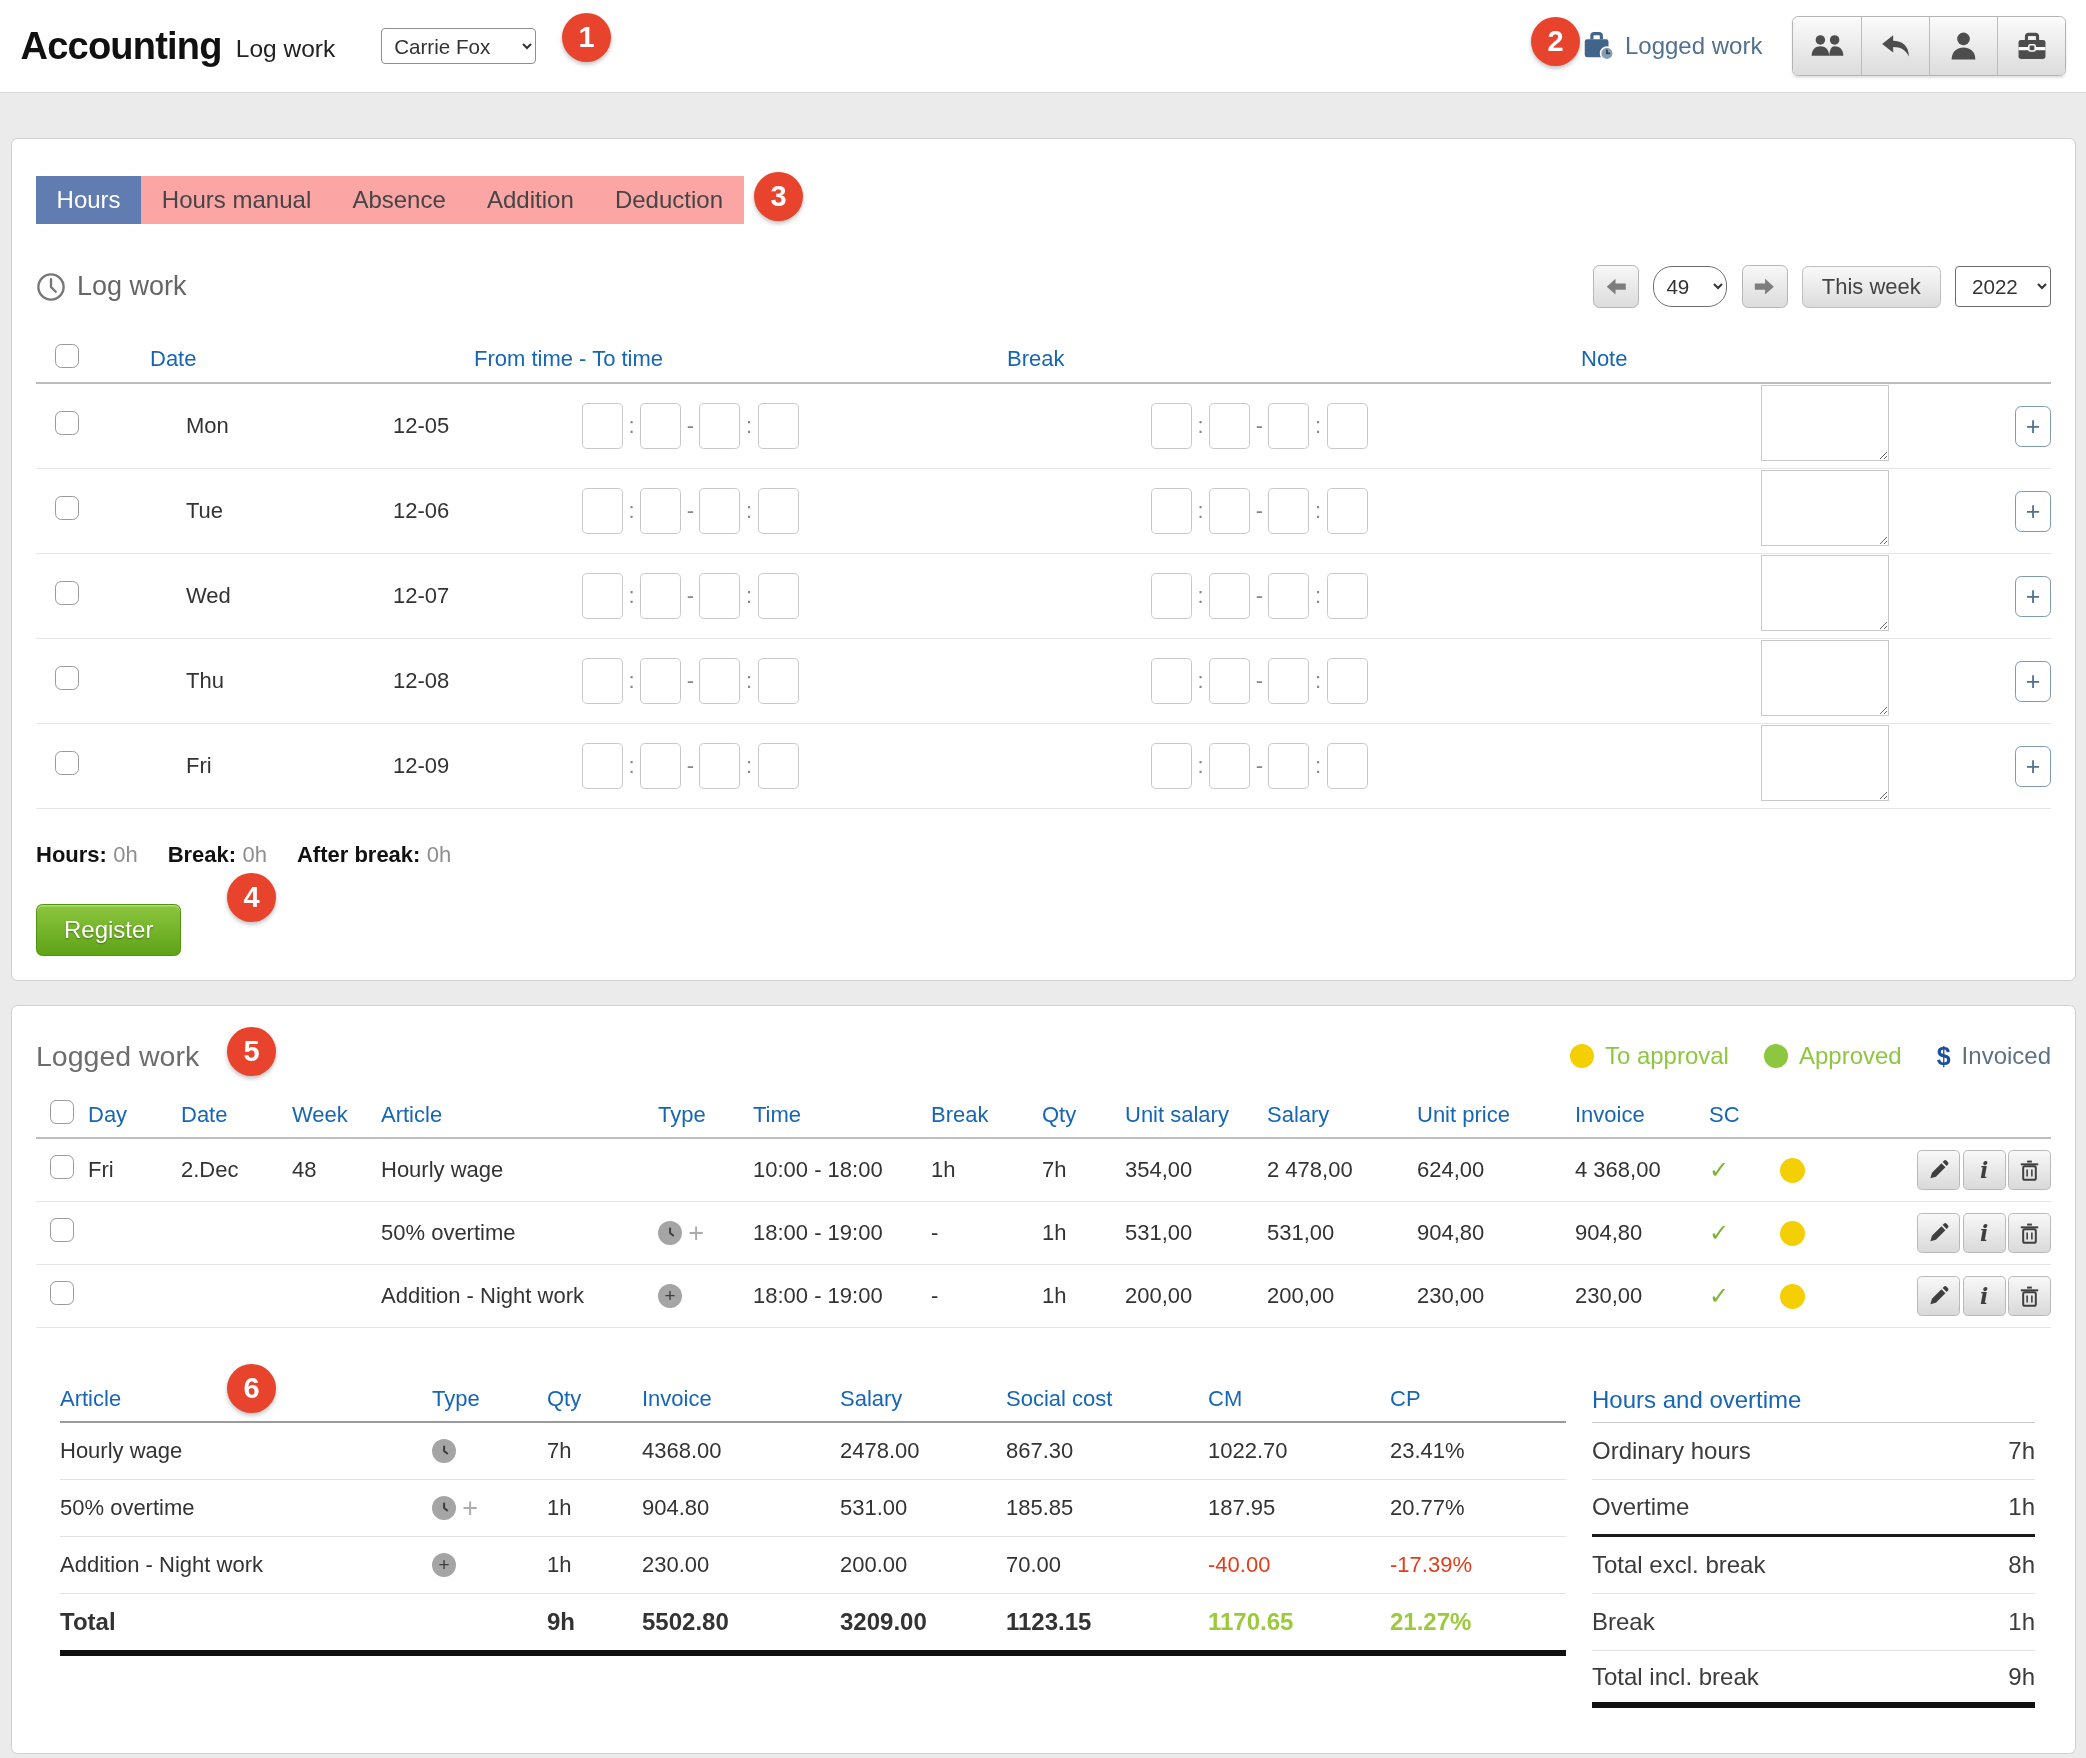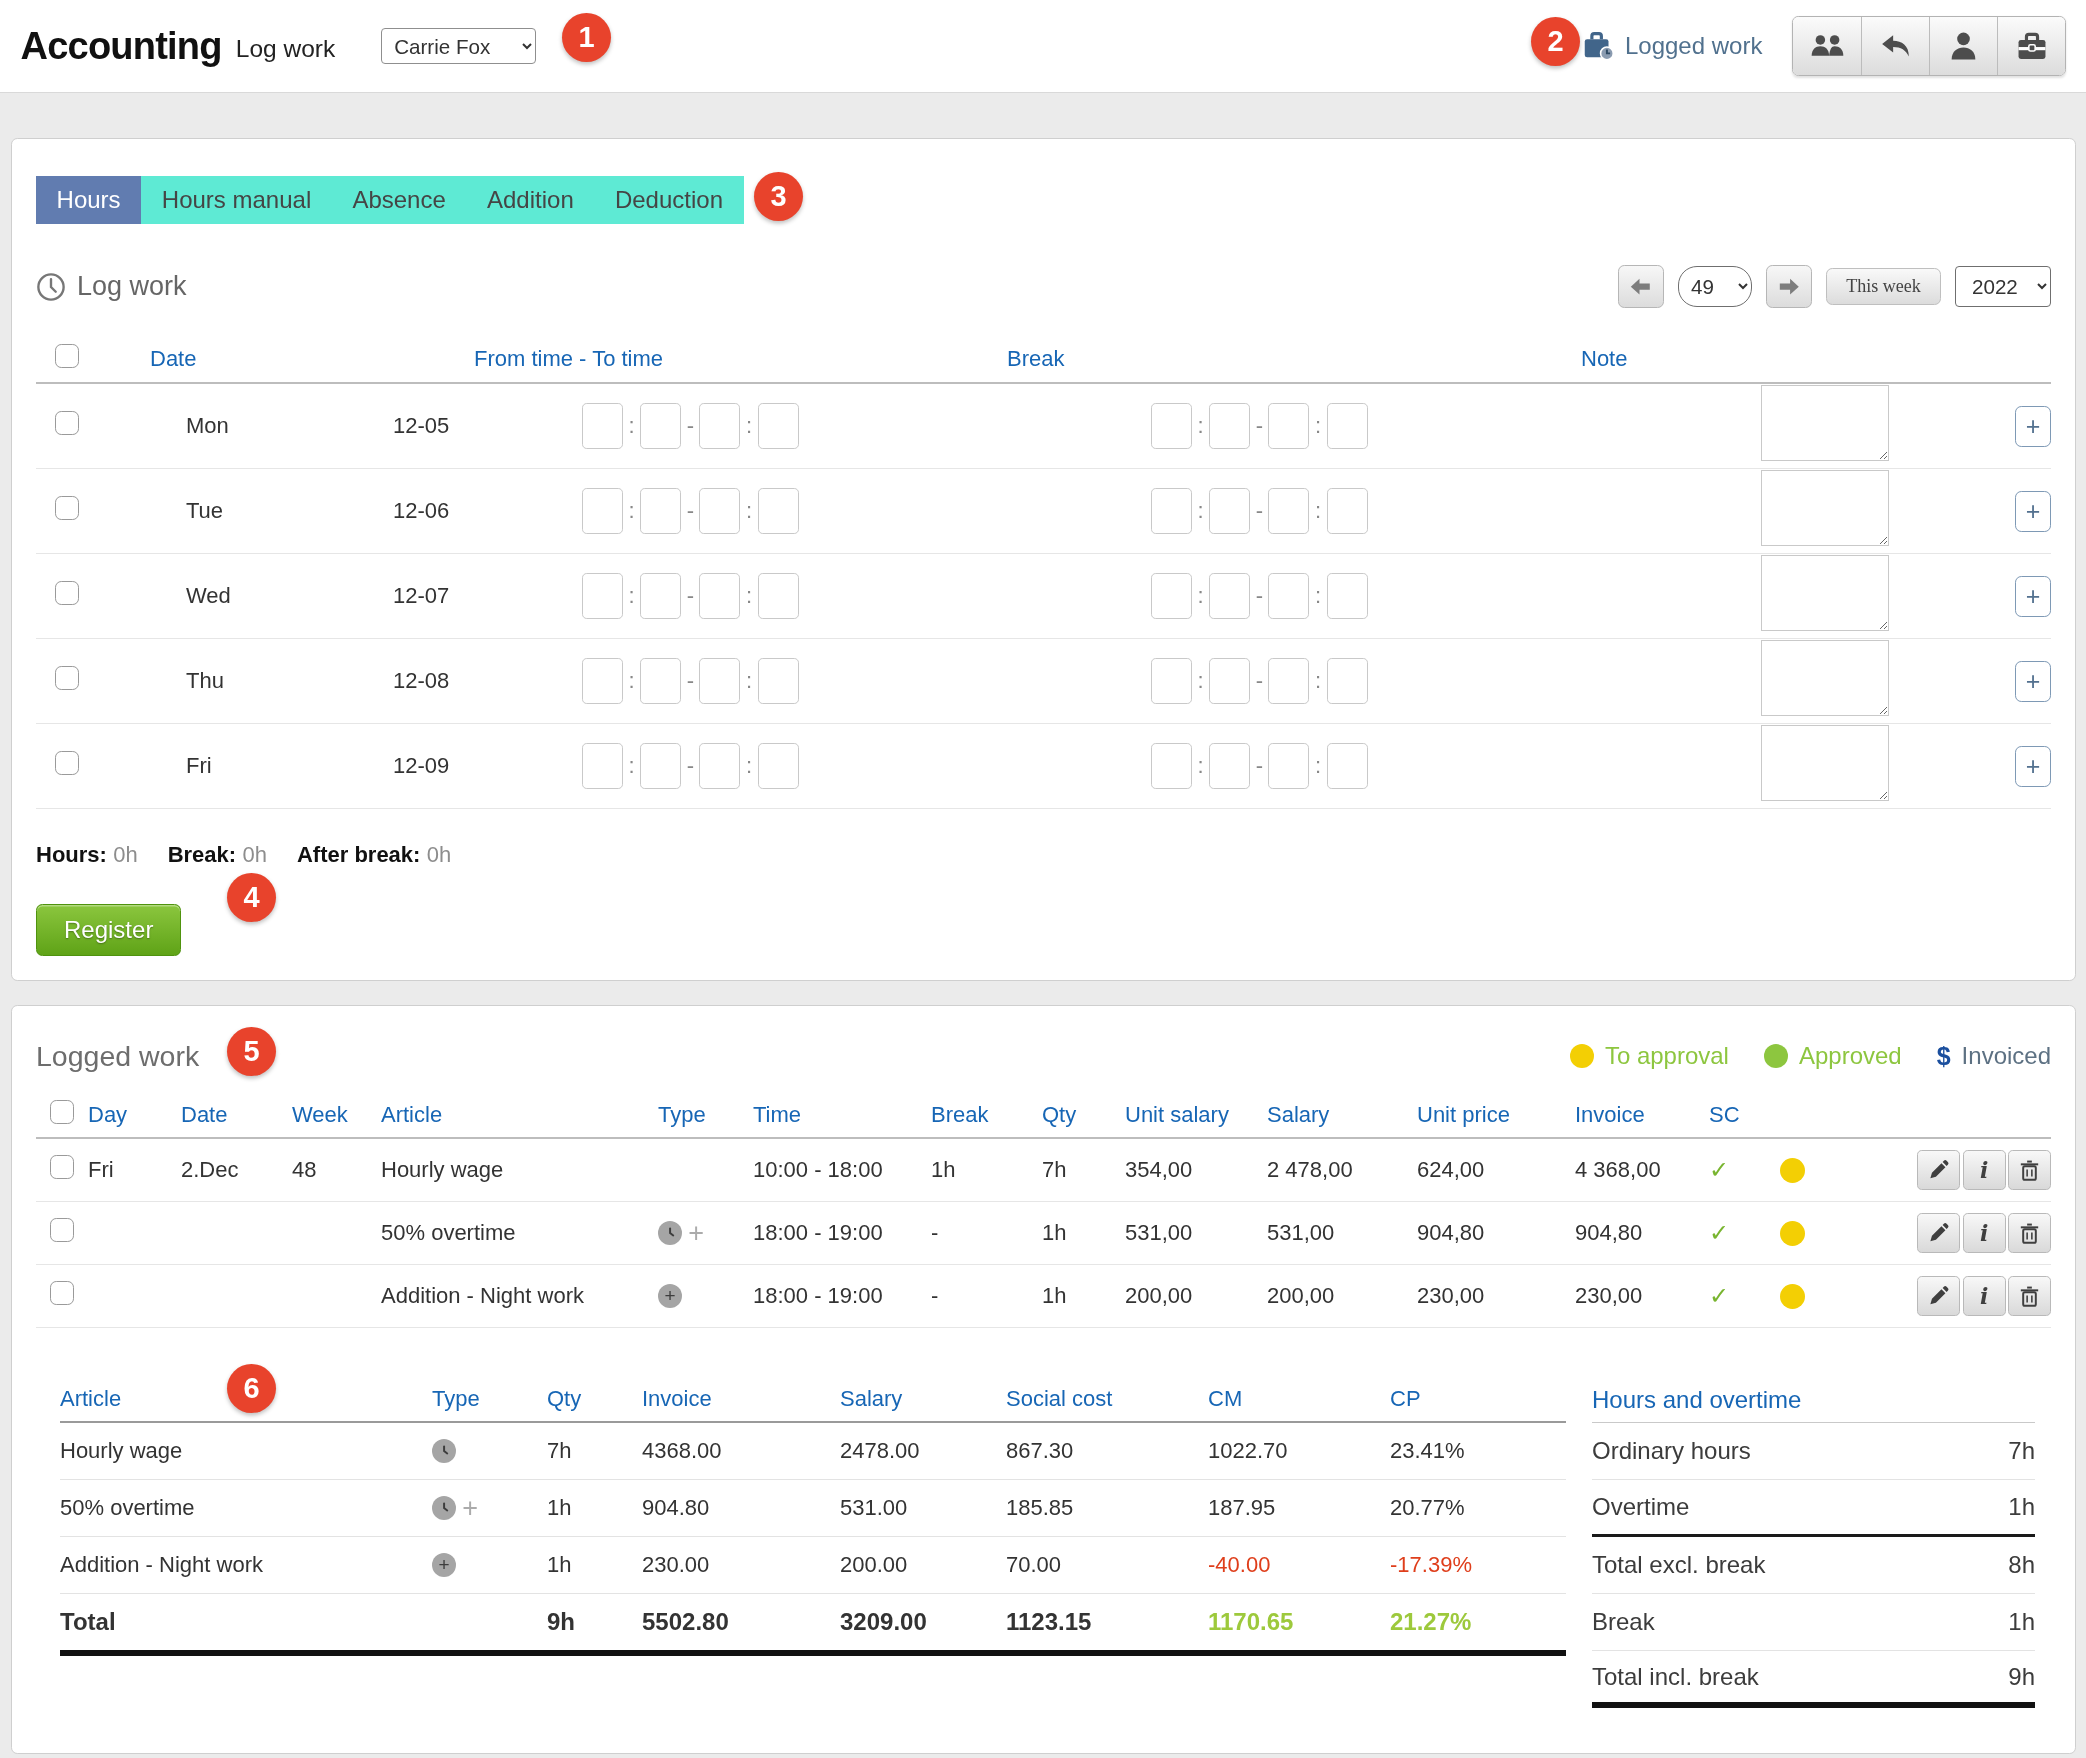--- a/index.html
+++ b/index.html
@@ -54,38 +54,38 @@
     background: #fff;
     border: 1.6px solid #cfcfcf;
     border-radius: 6.3px;
     margin: 0 11px;
     padding: 24px;
     position: relative;
   }
   .card-1 { margin-top: 45px; min-height: 840px; }
   .card-2 { margin-top: 24px; min-height: 749px; }
   
-  .tabs { display: inline-flex; background: #5eead4; margin-top: 12.6px; }
+  .tabs { display: inline-flex; background: #fca5a5; margin-top: 12.6px; }
   .tab { padding: 10.3px 20.6px; font-size: 24px; color: #454545; cursor: pointer; }
   .tab.active { background: #617cb0; color: #fff; }
   
   .sect-head { display: flex; align-items: center; margin-top: 41px; }
   .sect-title { font-size: 27px; color: #666; display: flex; align-items: center; }
   .sect-title svg { margin-right: 11px; }
   .wk-nav { margin-left: auto; display: flex; align-items: center; gap: 14.2px; }
   .nav-btn {
     width: 46px; height: 43px; border: 1.6px solid #b6b6b6; border-radius: 6.3px;
     background: linear-gradient(#f7f7f7, #dcdcdc);
     display: flex; align-items: center; justify-content: center; cursor: pointer;
   }
   .pill-btn {
     border: 1.6px solid #bfbfbf; border-radius: 6.3px;
     background: linear-gradient(#f9f9f9, #dcdcdc);
-    font-size: 18px; color: #444; padding: 7.1px 19px; cursor: pointer;
-    font-family: Liberation Serif, serif;
+    font-size: 22px; color: #444; padding: 7.1px 19px; cursor: pointer;
+    font-family: Liberation Sans, sans-serif;
   }
   .wk-sel { width: 74px; height: 41px; border-color: #6f6f6f; border-radius: 19px; }
   .yr-sel { width: 96px; height: 41px; border-color: #6f6f6f; padding-left: 12px; }
   
   .thead { display: flex; align-items: center; color: #1766b5; font-size: 22px; }
   .trow  { display: flex; align-items: center; }
   input[type="checkbox"] {
     appearance: none; width: 24px; height: 24px;
     border: 1.6px solid #9a9a9a; border-radius: 6.3px; background: #fff; cursor: pointer;
   }

